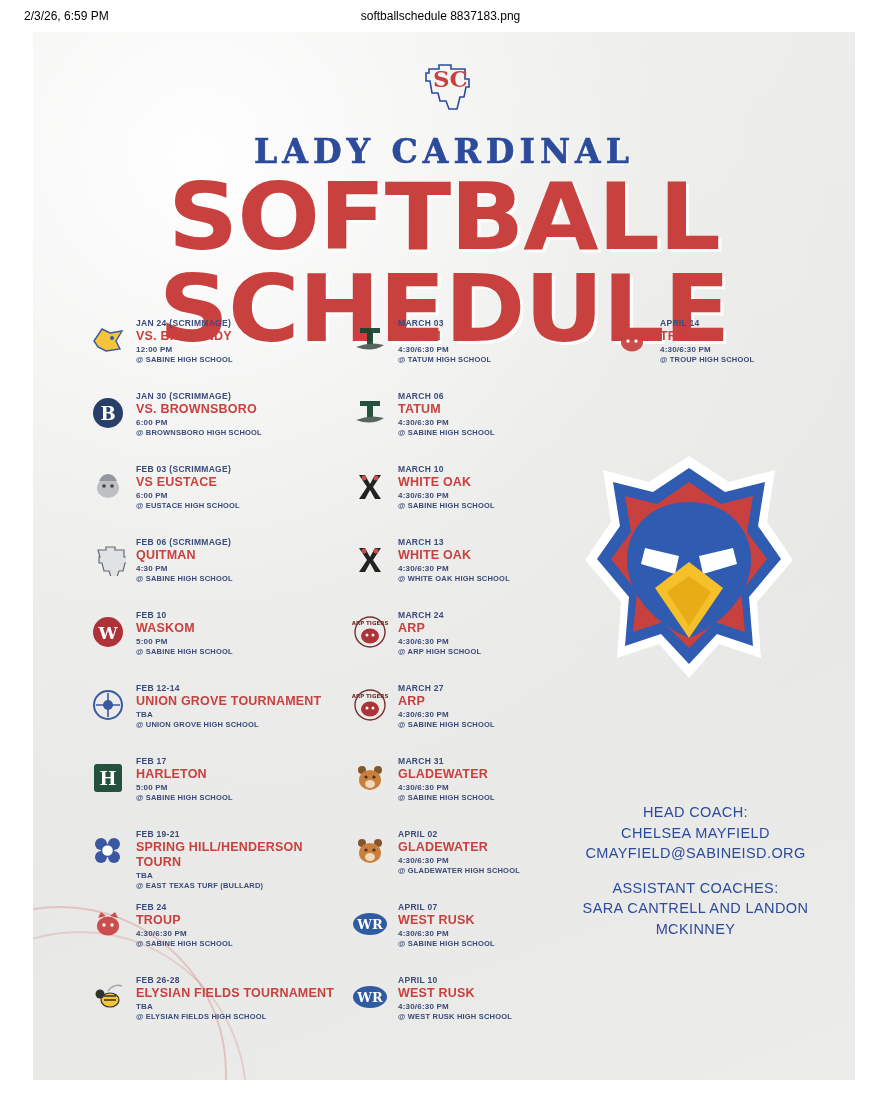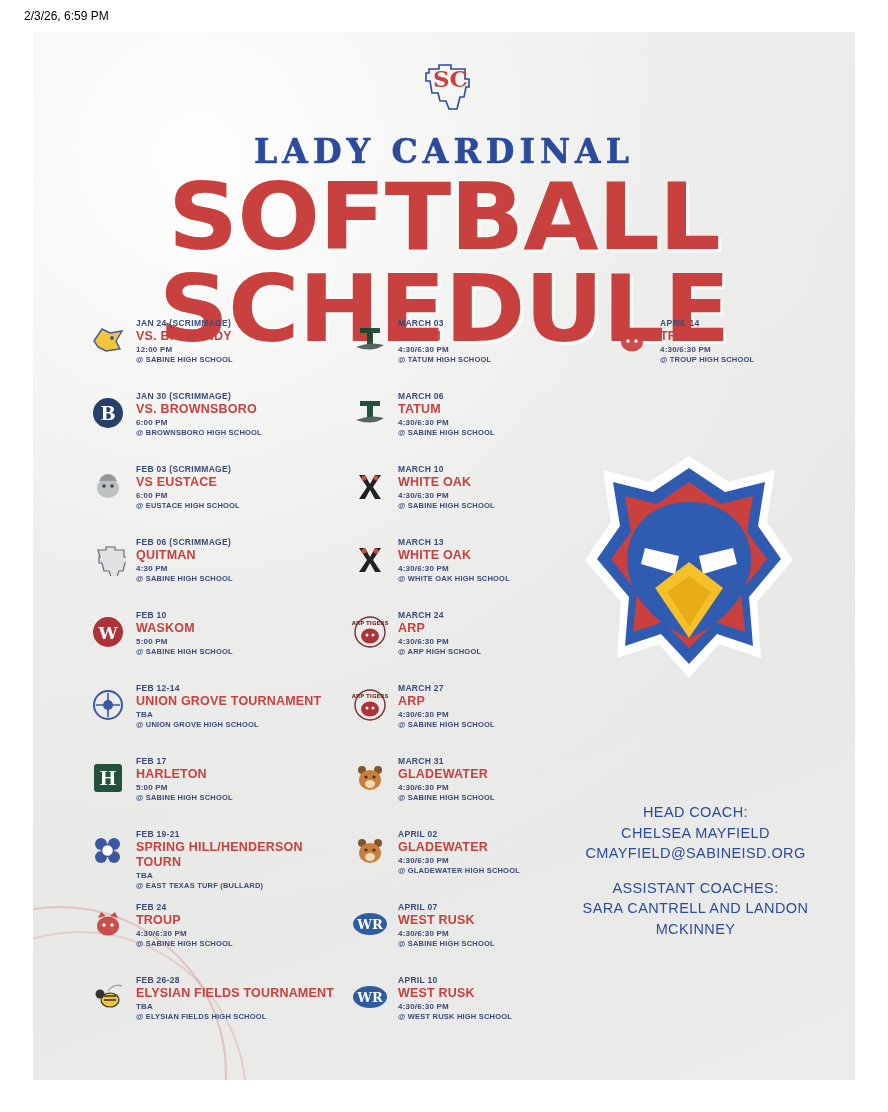--- a/index.html
+++ b/index.html
@@ -209,20 +209,21 @@
     letter-spacing: 0.4px;
     font-family: "Liberation Sans", sans-serif;
   }
   .coaches .blk { margin-bottom: 14px; }
 </style>
 </head>
 <body>
 
 <div class="print-header">
   <span class="ph-date">2/3/26, 6:59 PM</span>
+  <span class="ph-title">softballschedule 8837183.png</span>
 </div>
 
 <div class="poster">
 
   <div class="swoosh"></div>
   <div class="swoosh2"></div>
 
   <div class="sc-logo">
     <svg width="70" height="58" viewBox="0 0 70 58" aria-hidden="true">
       <path d="M20 10 h10 v-4 h12 v4 h14 v10 h4 v8 h-3 l-2 10 h-4 l-3 12 h-8 l-3 -8 h-6 l-2 -8 h-6 l-2 -12 h-4 v-8 h3 z" fill="none" stroke="#2c4b9b" stroke-width="1.6"></path>

